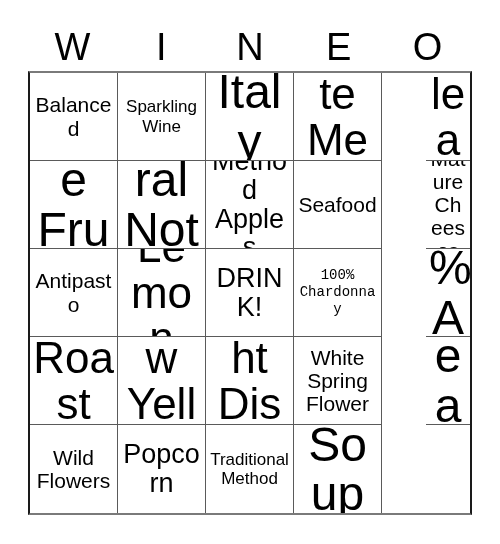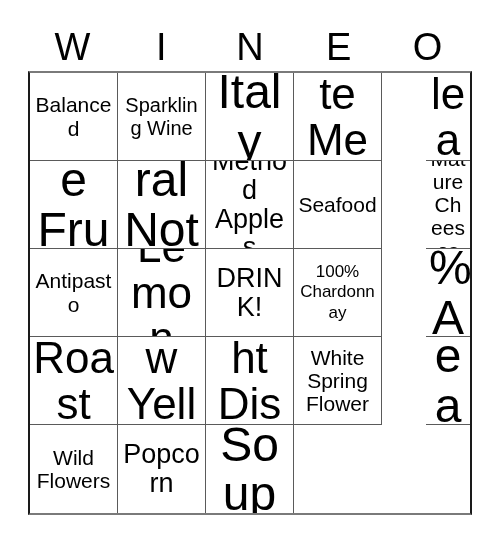--- a/index.html
+++ b/index.html
@@ -81,22 +81,22 @@
   .cell-text {
     display: block;
     width: 100%;
     line-height: 1.04;
     font-weight: 400;
     word-wrap: break-word;
     hyphens: none;
   }
 
   
-  .sz-xs   { font-size: 17px; line-height: 1.2; }
-  .sz-s    { font-size: 20px;   line-height: 1.14; }
+  .sz-xs   { font-size: 14px; line-height: 1.2; font-family: Liberation Mono, monospace; }
+  .sz-s    { font-size: 17px;   line-height: 1.14; }
   .sz-m    { font-size: 21px;   line-height: 1.10; }
   .sz-l    { font-size: 27px;   line-height: 1.06; }
   .sz-xl   { font-size: 44px;   line-height: 1.04; text-align: center; }
   .sz-xxl  { font-size: 48px;   line-height: 1.03; }
 </style>
 </head>
 <body>
 
 <div id="card">
 
@@ -174,17 +174,20 @@
         <span class="cell-text sz-xxl">Pear</span>
       </div>
 
     <div class="cell">
         <span class="cell-text sz-m">Wild Flowers</span>
       </div>
     <div class="cell">
         <span class="cell-text sz-l">Popcorn</span>
       </div>
     <div class="cell">
+        <span class="cell-text sz-s">Traditional Method</span>
+      </div>
+    <div class="cell">
         <span class="cell-text sz-xxl">Soup</span>
       </div>
 
   </div>
 </div>
 
 </body></html>

